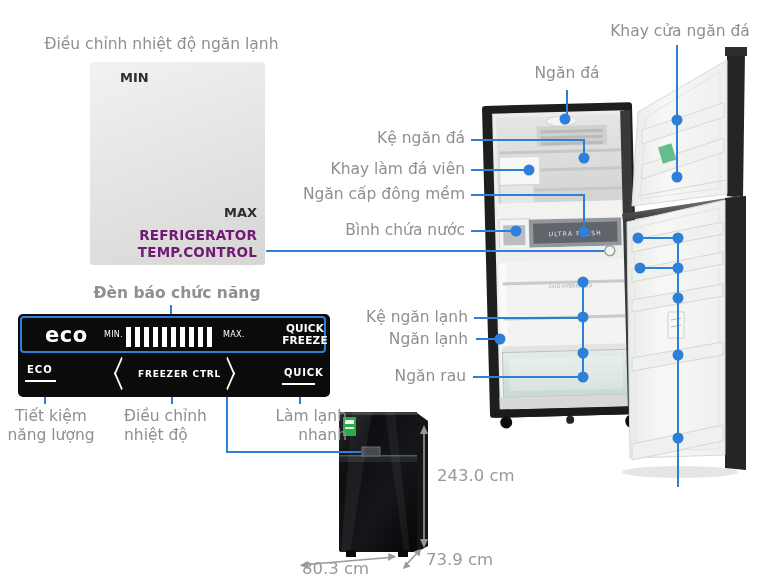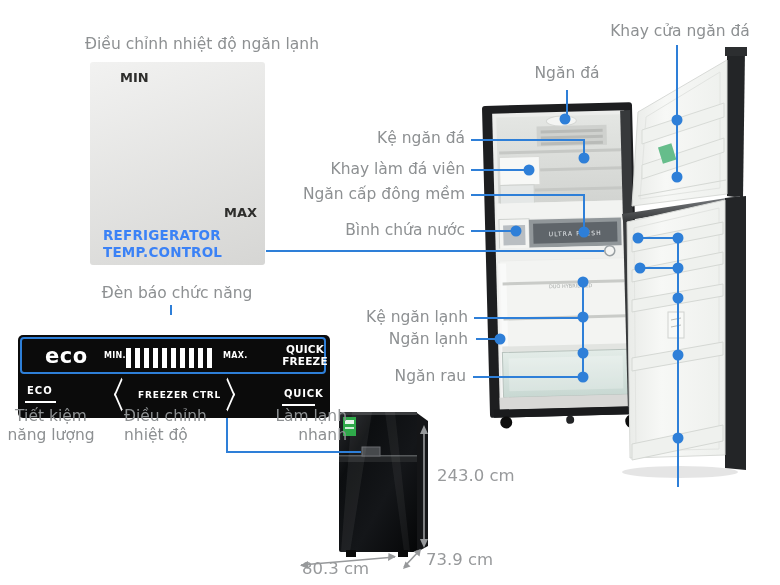--- a/index.html
+++ b/index.html
@@ -6,27 +6,27 @@
   #stage{position:relative;width:780px;height:585px;background:#fff;overflow:hidden;
          font-family:"DejaVu Sans","Liberation Sans",sans-serif;}
   .lbl{position:absolute;color:#8d9092;font-size:15.5px;line-height:19px;white-space:nowrap;}
   .lbl.wrap{white-space:normal;}
   .dim{position:absolute;color:#97999b;font-size:16.5px;white-space:nowrap;}
   svg{position:absolute;left:0;top:0;}
   
   .knobbox{position:absolute;left:90px;top:62px;width:175px;height:203px;
            background:linear-gradient(160deg,#f2f2f1,#d6d6d4);border-radius:3px;}
   .knobtxt{position:absolute;font-weight:bold;color:#2e2e2c;font-size:13px;}
-  .knobcap{position:absolute;left:103px;top:227px;width:160px;text-align:left;
-           font-weight:bold;color:#3b82f6;font-size:13.5px;line-height:17px;letter-spacing:.2px;}
+  .knobcap{position:absolute;left:97px;top:227px;width:160px;text-align:right;
+           font-weight:bold;color:#701a75;font-size:13.5px;line-height:17px;letter-spacing:.2px;}
   
-  .panel{position:absolute;left:18px;top:314px;width:312px;height:83px;background:#0b0b0b;border-radius:5px;margin-top:21px;}
+  .panel{position:absolute;left:18px;top:314px;width:312px;height:83px;background:#0b0b0b;border-radius:5px;}
   .hlbox{position:absolute;left:2px;top:2px;width:302px;height:33px;border:2px solid #2e7fd8;border-radius:4px;}
   .ecologo{position:absolute;left:23px;top:5px;color:#fff;font-size:21px;font-weight:800;letter-spacing:.5px;}
-  .minmax{position:absolute;color:#fff;font-size:8px;font-weight:bold;letter-spacing:.3px;}
+  .minmax{position:absolute;color:#fff;font-size:8px;font-weight:normal;letter-spacing:.3px;}
   .bars{position:absolute;left:104px;top:9px;width:92px;height:20px;display:flex;gap:3.6px;}
   .bars .bar{width:5.4px;height:20px;background:#fff;display:block;}
   .qf{position:absolute;left:259px;top:4px;width:48px;text-align:center;color:#fff;
       font-size:10.5px;font-weight:bold;line-height:12px;letter-spacing:.2px;}
   .btnlbl{position:absolute;color:#fff;font-weight:bold;}
   .uline{position:absolute;height:0;border-bottom:2.5px solid #fff;}
   .chev{position:absolute;width:13px;height:13px;border-left:2.6px solid #fff;border-bottom:2.6px solid #fff;}
   .chev.left{transform:scale(.7,1.6) rotate(45deg);}
   .chev.right{transform:scale(.7,1.6) rotate(-135deg);}
   text{font-family:"DejaVu Sans","Liberation Sans",sans-serif;}
@@ -214,30 +214,30 @@
       <circle cx="638" cy="238" r="5.5"></circle>
         <circle cx="678" cy="238" r="5.5"></circle>
         <circle cx="640" cy="268" r="5.5"></circle>
       <circle cx="678" cy="268" r="5.5"></circle>
         <circle cx="678" cy="298" r="5.5"></circle>
         <circle cx="678" cy="355" r="5.5"></circle>
       <circle cx="678" cy="438" r="5.5"></circle>
     </g>
   </svg>
 
-  <div class="lbl" style="left:44px;top:35px;width:275px;text-align:right;">Điều chỉnh nhiệt độ ngăn lạnh</div>
+  <div class="lbl" style="left:24px;top:35px;width:275px;text-align:center;">Điều chỉnh nhiệt độ ngăn lạnh</div>
   <div class="knobbox"></div>
   <div class="knobtxt" style="left:100px;top:70px;margin-left:20px;">MIN</div>
   <div class="knobtxt" style="left:224px;top:205px;">MAX</div>
   <div class="knobcap">
     <div>REFRIGERATOR</div>
     <div>TEMP.CONTROL</div>
   </div>
 
-  <div class="lbl" style="left:77px;top:284px;width:200px;text-align:center;">Đèn báo chức năng</div>
+  <div class="lbl" style="left:77px;top:284px;width:200px;text-align:center;font-weight:bold;">Đèn báo chức năng</div>
 
   <div class="panel">
     <div class="hlbox">
       <div class="ecologo">eco</div>
       <div class="minmax" style="left:82px;top:12px;">MIN.</div>
       <div class="bars">
           <span class="bar"></span>
           <span class="bar"></span>
           <span class="bar"></span>
           <span class="bar"></span>

